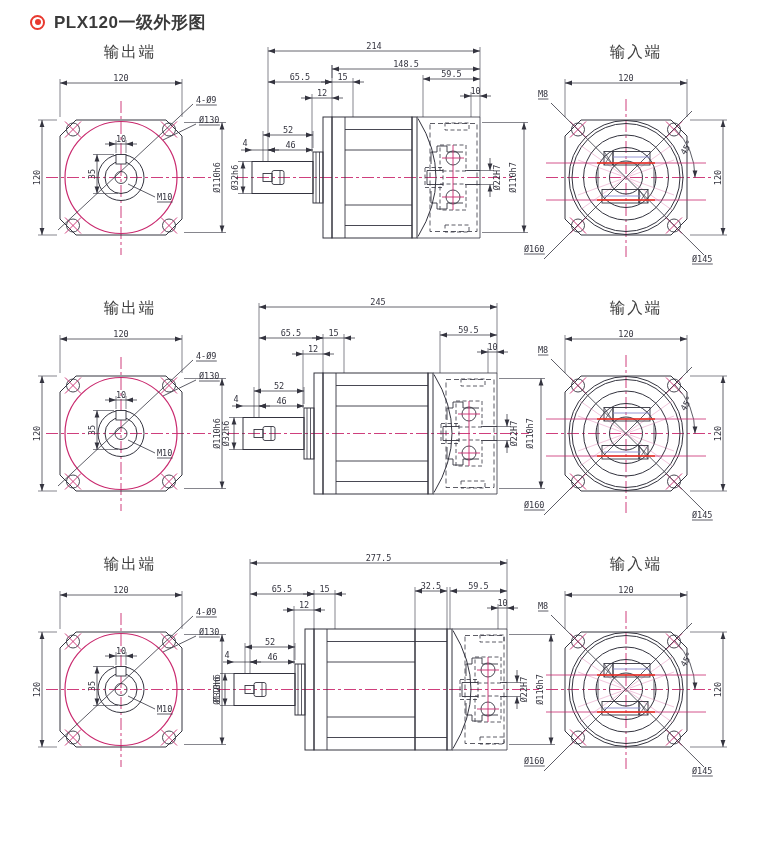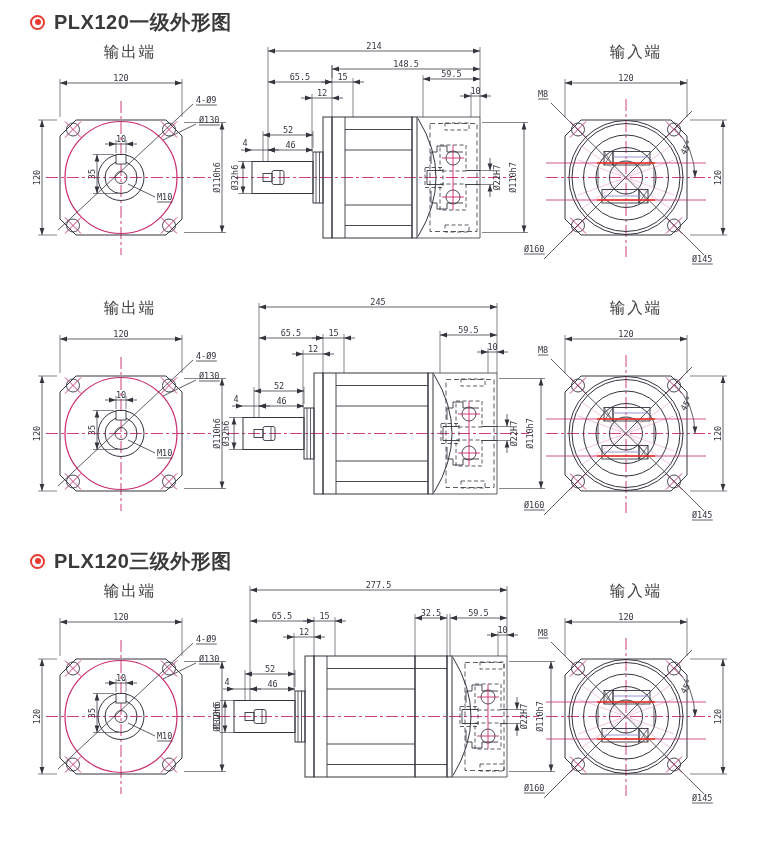--- a/index.html
+++ b/index.html
@@ -2,21 +2,21 @@
 <html><head>
 <meta charset="utf-8">
 <style>
   html,body{margin:0;padding:0;background:#ffffff;}
   body{width:769px;font-family:"Liberation Sans","DejaVu Sans",sans-serif;}
   .page{padding-top:6px;}
   section{margin-bottom:4px;}
   .hdr{display:flex;align-items:center;gap:9px;padding:5px 0 0 30px;height:22px;}
   .bullet{width:11px;height:11px;border:2.5px solid #e8392f;border-radius:50%;display:inline-flex;align-items:center;justify-content:center;flex:0 0 auto;}
   .bullet i{width:6px;height:6px;background:#e8392f;border-radius:50%;display:block;}
-  .title{font-size:20px;font-weight:bold;color:#3a3a3a;letter-spacing:0.5px;}
+  .title{font-size:17px;font-weight:bold;color:#3a3a3a;letter-spacing:0.5px;}
   svg{display:block;}
 </style>
 </head>
 <body>
 
 <div class="page">
 
   <section>
     <div class="hdr">
       <span class="bullet">
@@ -480,26 +480,20 @@
         <line x1="690" y1="87" x2="727" y2="87" stroke="#34343f" stroke-width="0.6"></line>
         <line x1="690" y1="202" x2="727" y2="202" stroke="#34343f" stroke-width="0.6"></line>
         <line x1="723" y1="87" x2="723" y2="202" stroke="#34343f" stroke-width="0.75"></line>
         <polygon points="723,87 720.6,94 725.4,94" fill="#34343f"></polygon>
         <polygon points="723,202 720.6,195 725.4,195" fill="#34343f"></polygon>
         <text x="720.5" y="144.5" fill="#34343f" font-size="8.5" text-anchor="middle" font-family="'DejaVu Sans Mono',monospace" transform="rotate(-90 720.5 144.5)">120</text>
       </svg>
   </section>
 
   <section>
-    <div class="hdr">
-      <span class="bullet">
-          <i></i>
-        </span>
-      <span class="title">PLX120三级外形图</span>
-    </div>
     <svg id="svg-2" width="769" height="252" viewBox="0 0 769 252">
         <text x="130" y="24" fill="#3f3f3f" font-size="15.5" text-anchor="middle" font-family="'Liberation Sans','DejaVu Sans',sans-serif" letter-spacing="2">输出端</text>
         <text x="636" y="24" fill="#3f3f3f" font-size="15.5" text-anchor="middle" font-family="'Liberation Sans','DejaVu Sans',sans-serif" letter-spacing="2">输入端</text>
         <line x1="121" y1="68" x2="121" y2="222" stroke="#c9296e" stroke-width="0.9" stroke-dasharray="12 3 3 3"></line>
         <line x1="46" y1="144.5" x2="212" y2="144.5" stroke="#c9296e" stroke-width="0.9" stroke-dasharray="12 3 3 3"></line>
         <path d="M76,87 H166 L182,103 V186 L166,202 H76 L60,186 V103 Z" fill="none" stroke="#34343f" stroke-width="1"></path>
         <circle cx="73" cy="96.5" r="6.5" fill="none" stroke="#34343f" stroke-width="0.9"></circle>
         <line x1="65" y1="88.5" x2="81" y2="104.5" stroke="#c9296e" stroke-width="0.9"></line>
         <line x1="65" y1="104.5" x2="81" y2="88.5" stroke="#c9296e" stroke-width="0.9"></line>
         <circle cx="169" cy="96.5" r="6.5" fill="none" stroke="#34343f" stroke-width="0.9"></circle>

